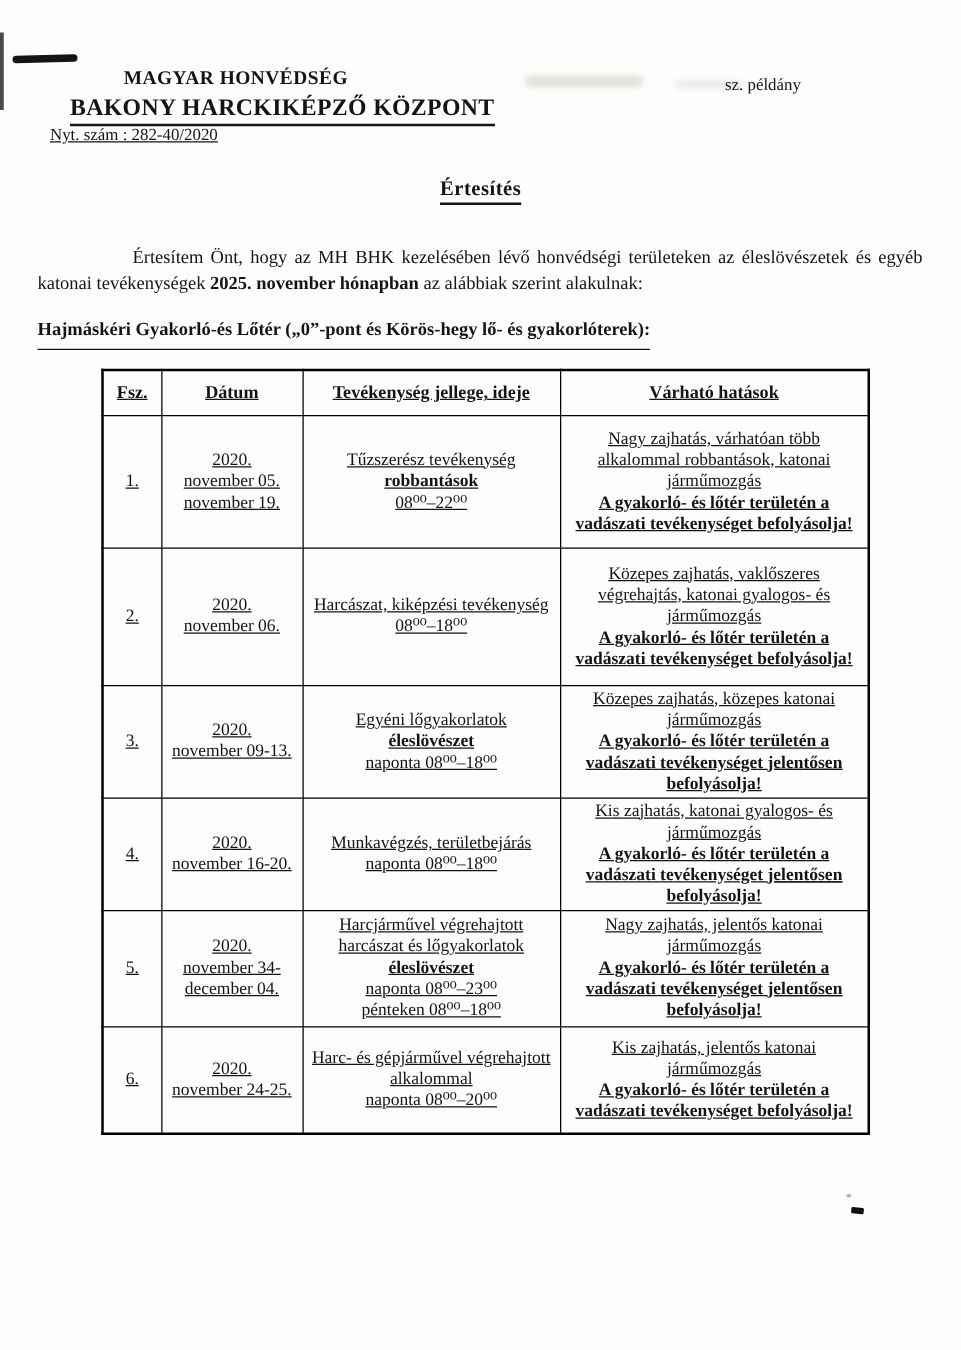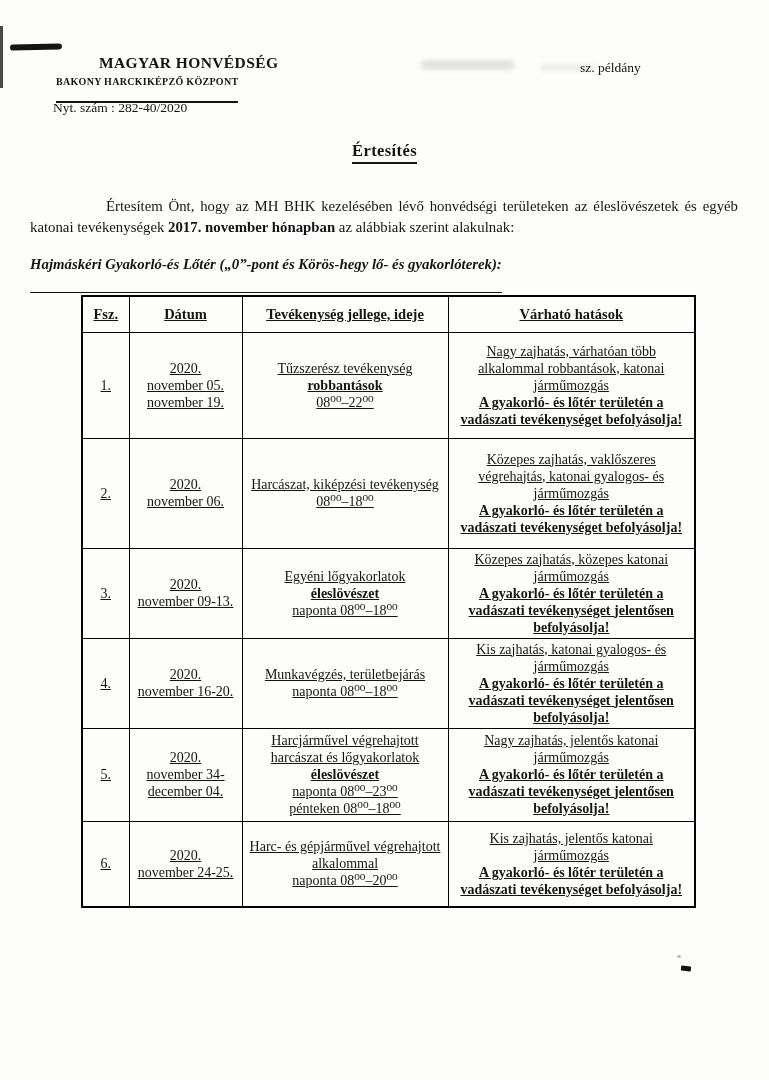--- a/index.html
+++ b/index.html
@@ -5,31 +5,31 @@
   :root { --ink:#141414; --paper:#fdfdfc; --line:#000; }
   html,body { margin:0; padding:0; background:#e9e9e9; }
   .page {
     position:relative; width:769px; height:1080px; margin:0 auto;
     background:var(--paper); color:var(--ink); overflow:hidden;
     font-family:"Liberation Serif","DejaVu Serif",serif;
   }
   .abs { position:absolute; }
   .bold { font-weight:bold; }
   .org1 { left:99px; top:54px; font-weight:bold; font-size:15.5px; letter-spacing:.4px; }
-  .org2 { left:56px; top:76px; font-weight:bold; font-size:10px; letter-spacing:.3px;
-          border-bottom:2px solid var(--ink); padding-bottom:14px; }
-  .reg  { left:53px; top:100px; font-size:13.5px; }
+  .org2 { left:56px; top:76px; font-weight:bold; font-size:19px; letter-spacing:.3px;
+          border-bottom:2px solid var(--ink); padding-bottom:1px; }
+  .reg  { left:40px; top:100px; font-size:13.5px;text-decoration:underline; }
   .copy { left:580px; top:60px; font-size:13.5px; }
   .title-wrap { left:0; top:141px; width:769px; text-align:center; }
   .title-wrap span { display:inline-block; font-weight:bold; font-size:16.5px; letter-spacing:.4px;
           border-bottom:2px solid var(--ink); padding-bottom:1px; }
   .intro { left:30px; top:196px; width:708px; font-size:14.8px; line-height:21px;
           text-align:justify; text-indent:76px; }
   .heading { left:30px; top:256px; font-weight:bold; font-size:14.8px;
-          border-bottom:1.7px solid var(--ink); padding-bottom:19px;font-style:italic; }
+          border-bottom:1.7px solid var(--ink); padding-bottom:6px; }
   .tbl-wrap { left:81px; top:295px; }
   table { border-collapse:collapse; table-layout:fixed; width:613px;
           border:2px solid var(--line); }
   th, td { border:1px solid var(--line); text-align:center; vertical-align:middle;
           padding:2px 5px; font-size:14px; line-height:17px; overflow:hidden;text-decoration:underline; }
   th { font-weight:bold; font-size:14.5px; line-height:16px; }
   thead tr { height:36px; }
   tbody tr:nth-child(1){ height:106px; }
   tbody tr:nth-child(2){ height:110px; }
   tbody tr:nth-child(3){ height:90px; }
@@ -65,21 +65,21 @@
 
   <div class="abs org1">MAGYAR HONVÉDSÉG</div>
   <div class="abs org2">BAKONY HARCKIKÉPZŐ KÖZPONT</div>
   <div class="abs reg">Nyt. szám : 282-40/2020</div>
   <div class="abs copy">sz. példány</div>
 
   <div class="abs title-wrap">
     <span>Értesítés</span>
   </div>
 
-  <div class="abs intro"><span>Értesítem Önt, hogy az MH BHK kezelésében lévő honvédségi területeken az éleslövészetek és egyéb katonai tevékenységek </span><span class="bold">2017. november hónapban</span><span> az alábbiak szerint alakulnak:</span></div>
+  <div class="abs intro"><span>Értesítem Önt, hogy az MH BHK kezelésében lévő honvédségi területeken az éleslövészetek és egyéb katonai tevékenységek </span><span class="bold">2025. november hónapban</span><span> az alábbiak szerint alakulnak:</span></div>
 
   <div class="abs heading">Hajmáskéri Gyakorló-és Lőtér („0”-pont és Körös-hegy lő- és gyakorlóterek):</div>
 
   <div class="abs tbl-wrap">
     <table>
       <colgroup>
         <col style="width:47px">
         <col style="width:113px">
         <col style="width:206px">
         <col style="width:247px">

